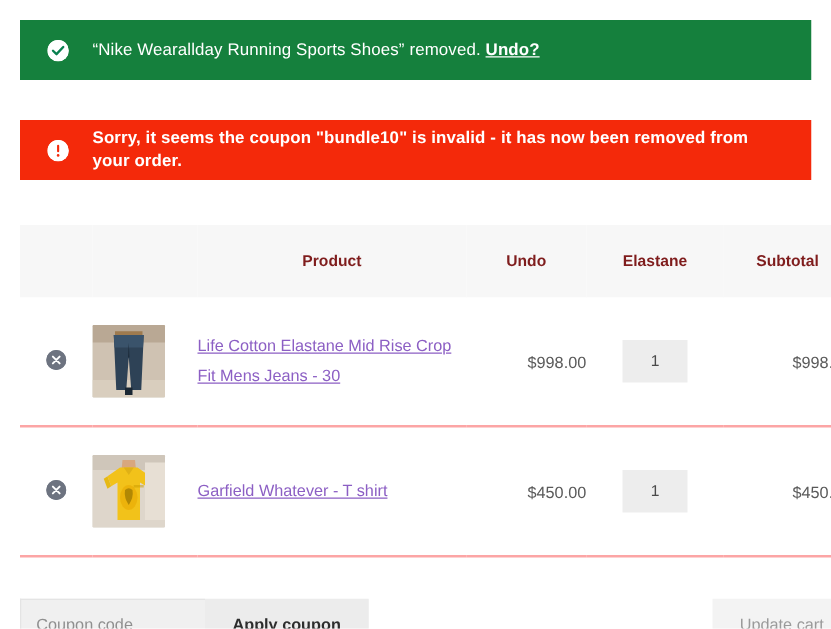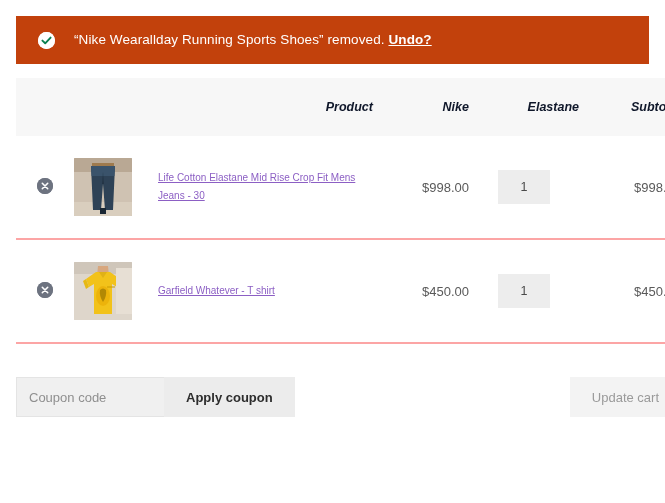--- a/index.html
+++ b/index.html
@@ -25,21 +25,21 @@
   
   .notice {
     display: flex;
     align-items: center;
     height: 48px;
     padding: 0 22px;
     color: #ffffff;
     font-size: 13.5px;
     line-height: 1.4;
   }
-  .notice-success { background: #c2410c; margin-bottom: 14px; }
+  .notice-success { background: #15803d; margin-bottom: 32px; }
   .notice-error   { background: #f4290a; margin-bottom: 36px; }
 
   .notice-icon {
     width: 17px;
     height: 17px;
     border-radius: 50%;
     background: #ffffff;
     margin-right: 19px;
     flex: 0 0 auto;
     display: flex;
@@ -58,29 +58,28 @@
   }
 
   
   .cart-table {
     width: 100%;
     border-collapse: collapse;
     table-layout: fixed;
   }
   .cart-table thead th {
     background: #f7f7f7;
-    color: #0f172a;
+    color: #7f1d1d;
     font-size: 12.5px;
     font-weight: 700;
-    text-align: right;
+    text-align: center;
     padding: 22px 0 22px 0;
     height: 58px;
     vertical-align: middle;
     border: none;
-    font-style: italic;
   }
   .cart-table tbody td {
     background: #ffffff;
     border-top: 2px solid #fca5a5;
     padding: 22px 0;
     vertical-align: middle;
     font-size: 13px;
     color: #5a5a5a;
     height: 90px;
   }
@@ -121,21 +120,21 @@
     border-radius: 1px;
     overflow: hidden;
     background: #d8cfc4;
   }
   .thumb svg { display: block; }
 
   
   .product-link {
     color: #8c5fc4;
     text-decoration: underline;
-    font-size: 10px;
+    font-size: 13px;
     line-height: 1.85;
     display: inline;
   }
 
   .price-cell { color: #5a5a5a; font-size: 13px; }
 
   .qty-box {
     display: inline-flex;
     align-items: center;
     justify-content: center;
@@ -214,28 +213,38 @@
   <div class="notice notice-success">
     <span class="notice-icon">
       <svg width="17" height="17" viewBox="0 0 17 17">
         <circle cx="8.5" cy="8.5" r="8.5" fill="#ffffff"></circle>
         <path d="M4.4 8.6 L7.2 11.3 L12.6 5.6" stroke="#0a8050" stroke-width="1.9" fill="none" stroke-linecap="round" stroke-linejoin="round"></path>
       </svg>
     </span>
     <span class="notice-text"><span>“Nike Wearallday Running Sports Shoes” removed. </span><a href="#">Undo?</a></span>
   </div>
 
+  <div class="notice notice-error">
+    <span class="notice-icon">
+      <svg width="17" height="17" viewBox="0 0 17 17">
+        <circle cx="8.5" cy="8.5" r="8.5" fill="#ffffff"></circle>
+        <rect x="7.65" y="3.7" width="1.7" height="6.1" rx="0.85" fill="#f4290a"></rect>
+        <circle cx="8.5" cy="12.3" r="1.05" fill="#f4290a"></circle>
+      </svg>
+    </span>
+    <span class="notice-text">Sorry, it seems the coupon "bundle10" is invalid - it has now been removed from your order.</span>
+  </div>
 
   <table class="cart-table">
     <thead>
       <tr>
         <th class="col-remove"></th>
         <th class="col-thumb"></th>
         <th class="col-name">Product</th>
-        <th class="col-price">Nike</th>
+        <th class="col-price">Undo</th>
         <th class="col-qty">Elastane</th>
         <th class="col-subtotal">Subtotal</th>
       </tr>
     </thead>
     <tbody>
 
       <tr>
         <td class="col-remove">
           <button class="remove-btn" aria-label="remove item">
             <svg width="16" height="16" viewBox="0 0 16 16">

